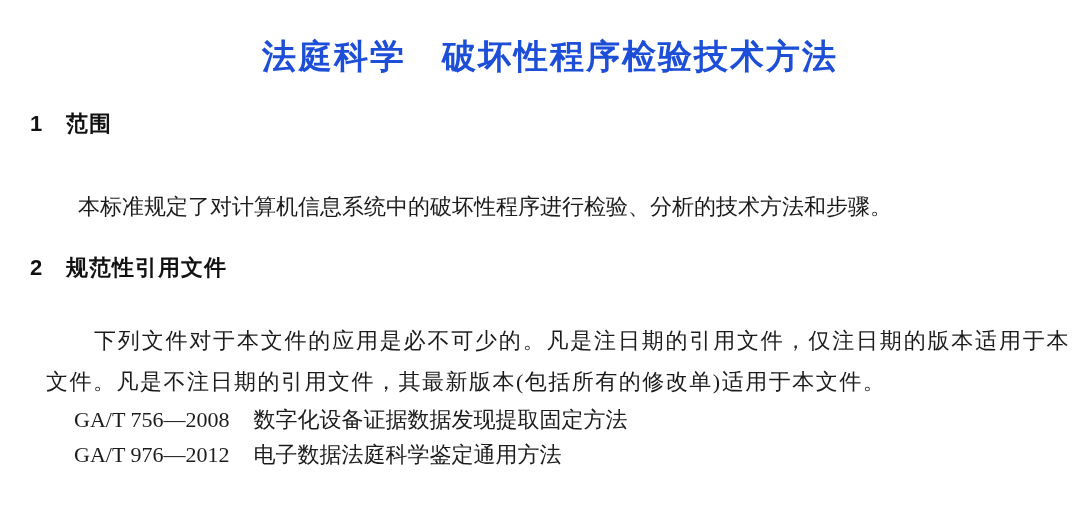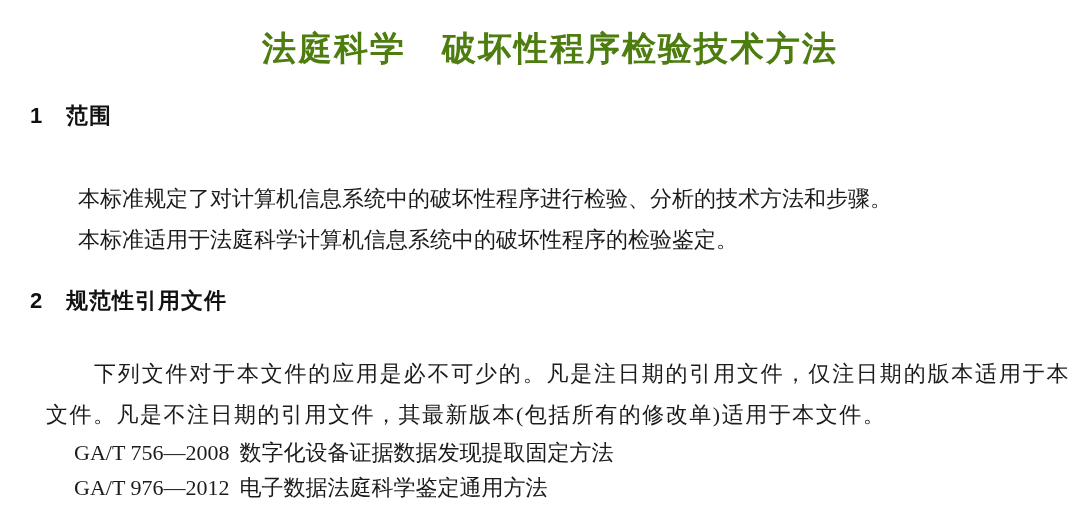--- a/index.html
+++ b/index.html
@@ -16,28 +16,28 @@
   }
   .page {
     position: relative;
     box-sizing: border-box;
     width: 1078px;
     height: 524px;
     padding: 18px 8px 0 30px;
     background: #ffffff;
   }
   .doc-title {
-    margin: 8px;
+    margin: 16px;
     text-align: center;
     font-family: "Liberation Sans", "DejaVu Sans", sans-serif;
     font-size: 34px;
     font-weight: 700;
     line-height: 44px;
     letter-spacing: 2px;
-    color: #4d7c0f;
+    color: #1d4ed8;
   }
   .sec-heading {
     margin: 0;
     font-family: "Liberation Sans", "DejaVu Sans", sans-serif;
     font-size: 22px;
     font-weight: 700;
     line-height: 28px;
     letter-spacing: 1px;
     color: #111111;
   }
@@ -61,35 +61,34 @@
     letter-spacing: 1.5px;
     margin-left: 16px;
   }
   .ref-line {
     margin: 0;
     font-size: 22px;
     line-height: 35px;
     text-indent: 44px;
     white-space: nowrap;
   }
-  .ref-code { margin-right: 10px; }
+  .ref-code { margin-right: 24px; }
 </style>
 </head>
 <body>
 
 <div class="page">
 
   <h1 class="doc-title">法庭科学　破坏性程序检验技术方法</h1>
 
   <section id="section-scope">
     <h2 class="sec-heading">
       <span class="sec-num">1</span><span>范围</span>
     </h2>
     <p class="body-para first">本标准规定了对计算机信息系统中的破坏性程序进行检验、分析的技术方法和步骤。</p>
-    <p class="body-para">本标准适用于法庭科学计算机信息系统中的破坏性程序的检验鉴定。</p>
   </section>
 
   <section id="section-refs">
     <h2 class="sec-heading">
       <span class="sec-num">2</span><span>规范性引用文件</span>
     </h2>
     <p class="body-para">下列文件对于本文件的应用是必不可少的。凡是注日期的引用文件，仅注日期的版本适用于本文件。凡是不注日期的引用文件，其最新版本(包括所有的修改单)适用于本文件。</p>
     <p class="ref-line">
       <span class="ref-code">GA/T 756—2008</span><span>数字化设备证据数据发现提取固定方法</span>
     </p>

